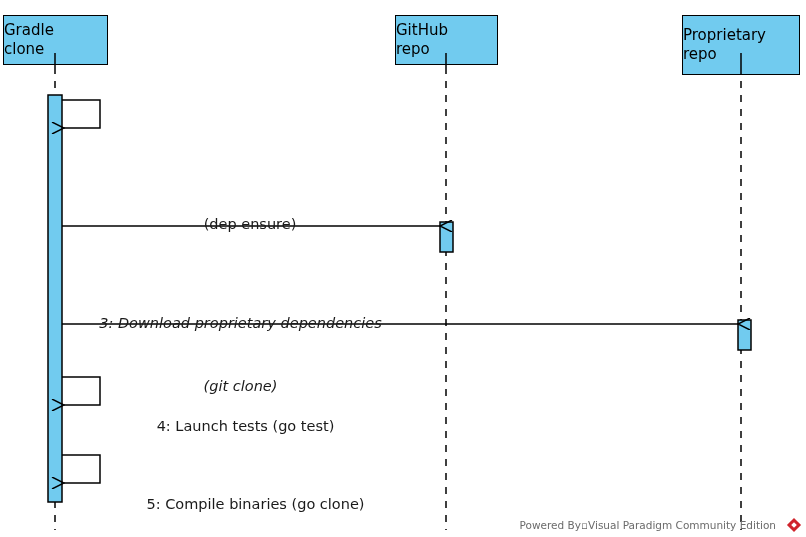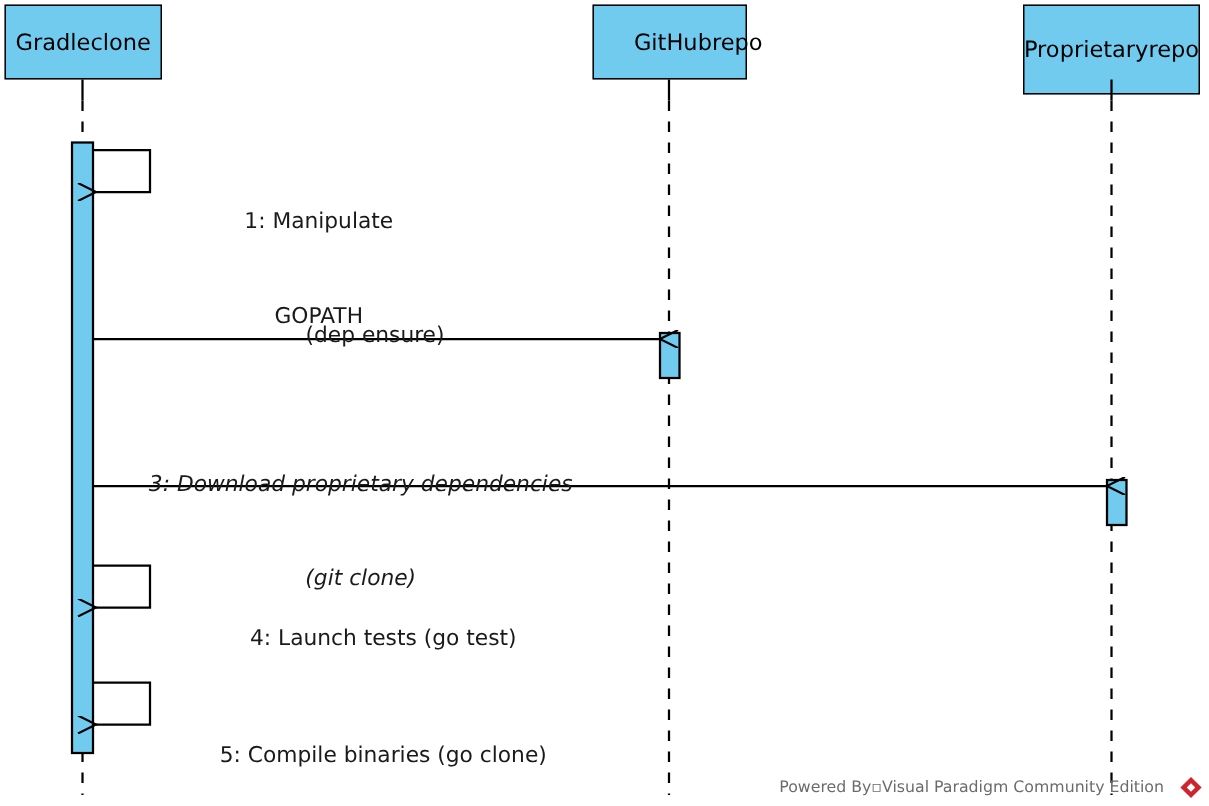--- a/index.html
+++ b/index.html
@@ -24,27 +24,28 @@
     top: 0;
     width: 806px;
     height: 537px;
   }
   .lifeline-header {
     position: absolute;
     box-sizing: border-box;
     background: #71CBEF;
     border: 1.6px solid #000000;
     display: flex;
-    flex-direction: row;
-    align-items: center;
+    flex-direction: column;
+    align-items: flex-start;
     justify-content: center;
     font-size: 15px;
     color: #000000;
     line-height: 1.25;
     text-align: center;
+    margin-top: 12px;
   }
   .lifeline-header .ln {
     display: block;
     white-space: nowrap;
   }
   .msg-label {
     position: absolute;
     font-size: 14.5px;
     color: #000000;
     line-height: 1.45;
@@ -90,21 +91,21 @@
 </head>
 <body>
 
 <div id="diagram">
 
   <div class="lifeline-header" id="hdr-0" style="left: 3px; top: 3px; width: 105px; height: 50px;">
     <span class="ln">Gradle</span>
     <span class="ln">clone</span>
   </div>
 
-  <div class="lifeline-header" id="hdr-1" style="left: 395px; top: 3px; width: 103px; height: 50px; padding-left: 38px;">
+  <div class="lifeline-header" id="hdr-1" style="left: 395px; top: 3px; width: 103px; height: 50px;">
     <span class="ln">GitHub</span>
     <span class="ln">repo</span>
   </div>
 
   <div class="lifeline-header" id="hdr-2" style="left: 682px; top: 3px; width: 118px; height: 60px;">
     <span class="ln">Proprietary</span>
     <span class="ln">repo</span>
   </div>
 
   <svg class="layer" viewBox="0 0 806 537">
@@ -138,32 +139,28 @@
         </g>
         <g>
           <path d="M62,377 L100,377 L100,405 L64,405" fill="none" stroke="#000000" stroke-width="1.5" marker-end="url(#openArrowL)"></path>
         </g>
         <g>
           <path d="M62,455 L100,455 L100,483 L64,483" fill="none" stroke="#000000" stroke-width="1.5" marker-end="url(#openArrowL)"></path>
         </g>
       </g>
   </svg>
 
-  <div class="msg-label" id="lbl-0" style="left: 105px; top: 96px; width: 215px;">
-    <span class="ln">1: Manipulate</span>
-    <span class="ln">GOPATH</span>
-  </div>
   <div class="msg-label" id="lbl-1" style="left: 80px; top: 172px; width: 340px;">
     <span class="ln">(dep ensure)</span>
   </div>
   <div class="msg-label" id="lbl-2" style="left: 48px; top: 271px; width: 385px; font-style: italic;">
     <span class="ln">3: Download proprietary dependencies</span>
     <span class="ln">(git clone)</span>
   </div>
-  <div class="msg-label" id="lbl-3" style="left: 118px; top: 374px; width: 275px;">
+  <div class="msg-label" id="lbl-3" style="left: 108px; top: 374px; width: 275px;">
     <span class="ln">4: Launch tests (go test)</span>
   </div>
   <div class="msg-label" id="lbl-4" style="left: 118px; top: 452px; width: 275px;">
     <span class="ln">5: Compile binaries (go clone)</span>
   </div>
 
   <div class="footer">
     <span>Powered By▫Visual Paradigm Community Edition</span>
     <span class="vp-logo">
       <span class="d-out"></span>

